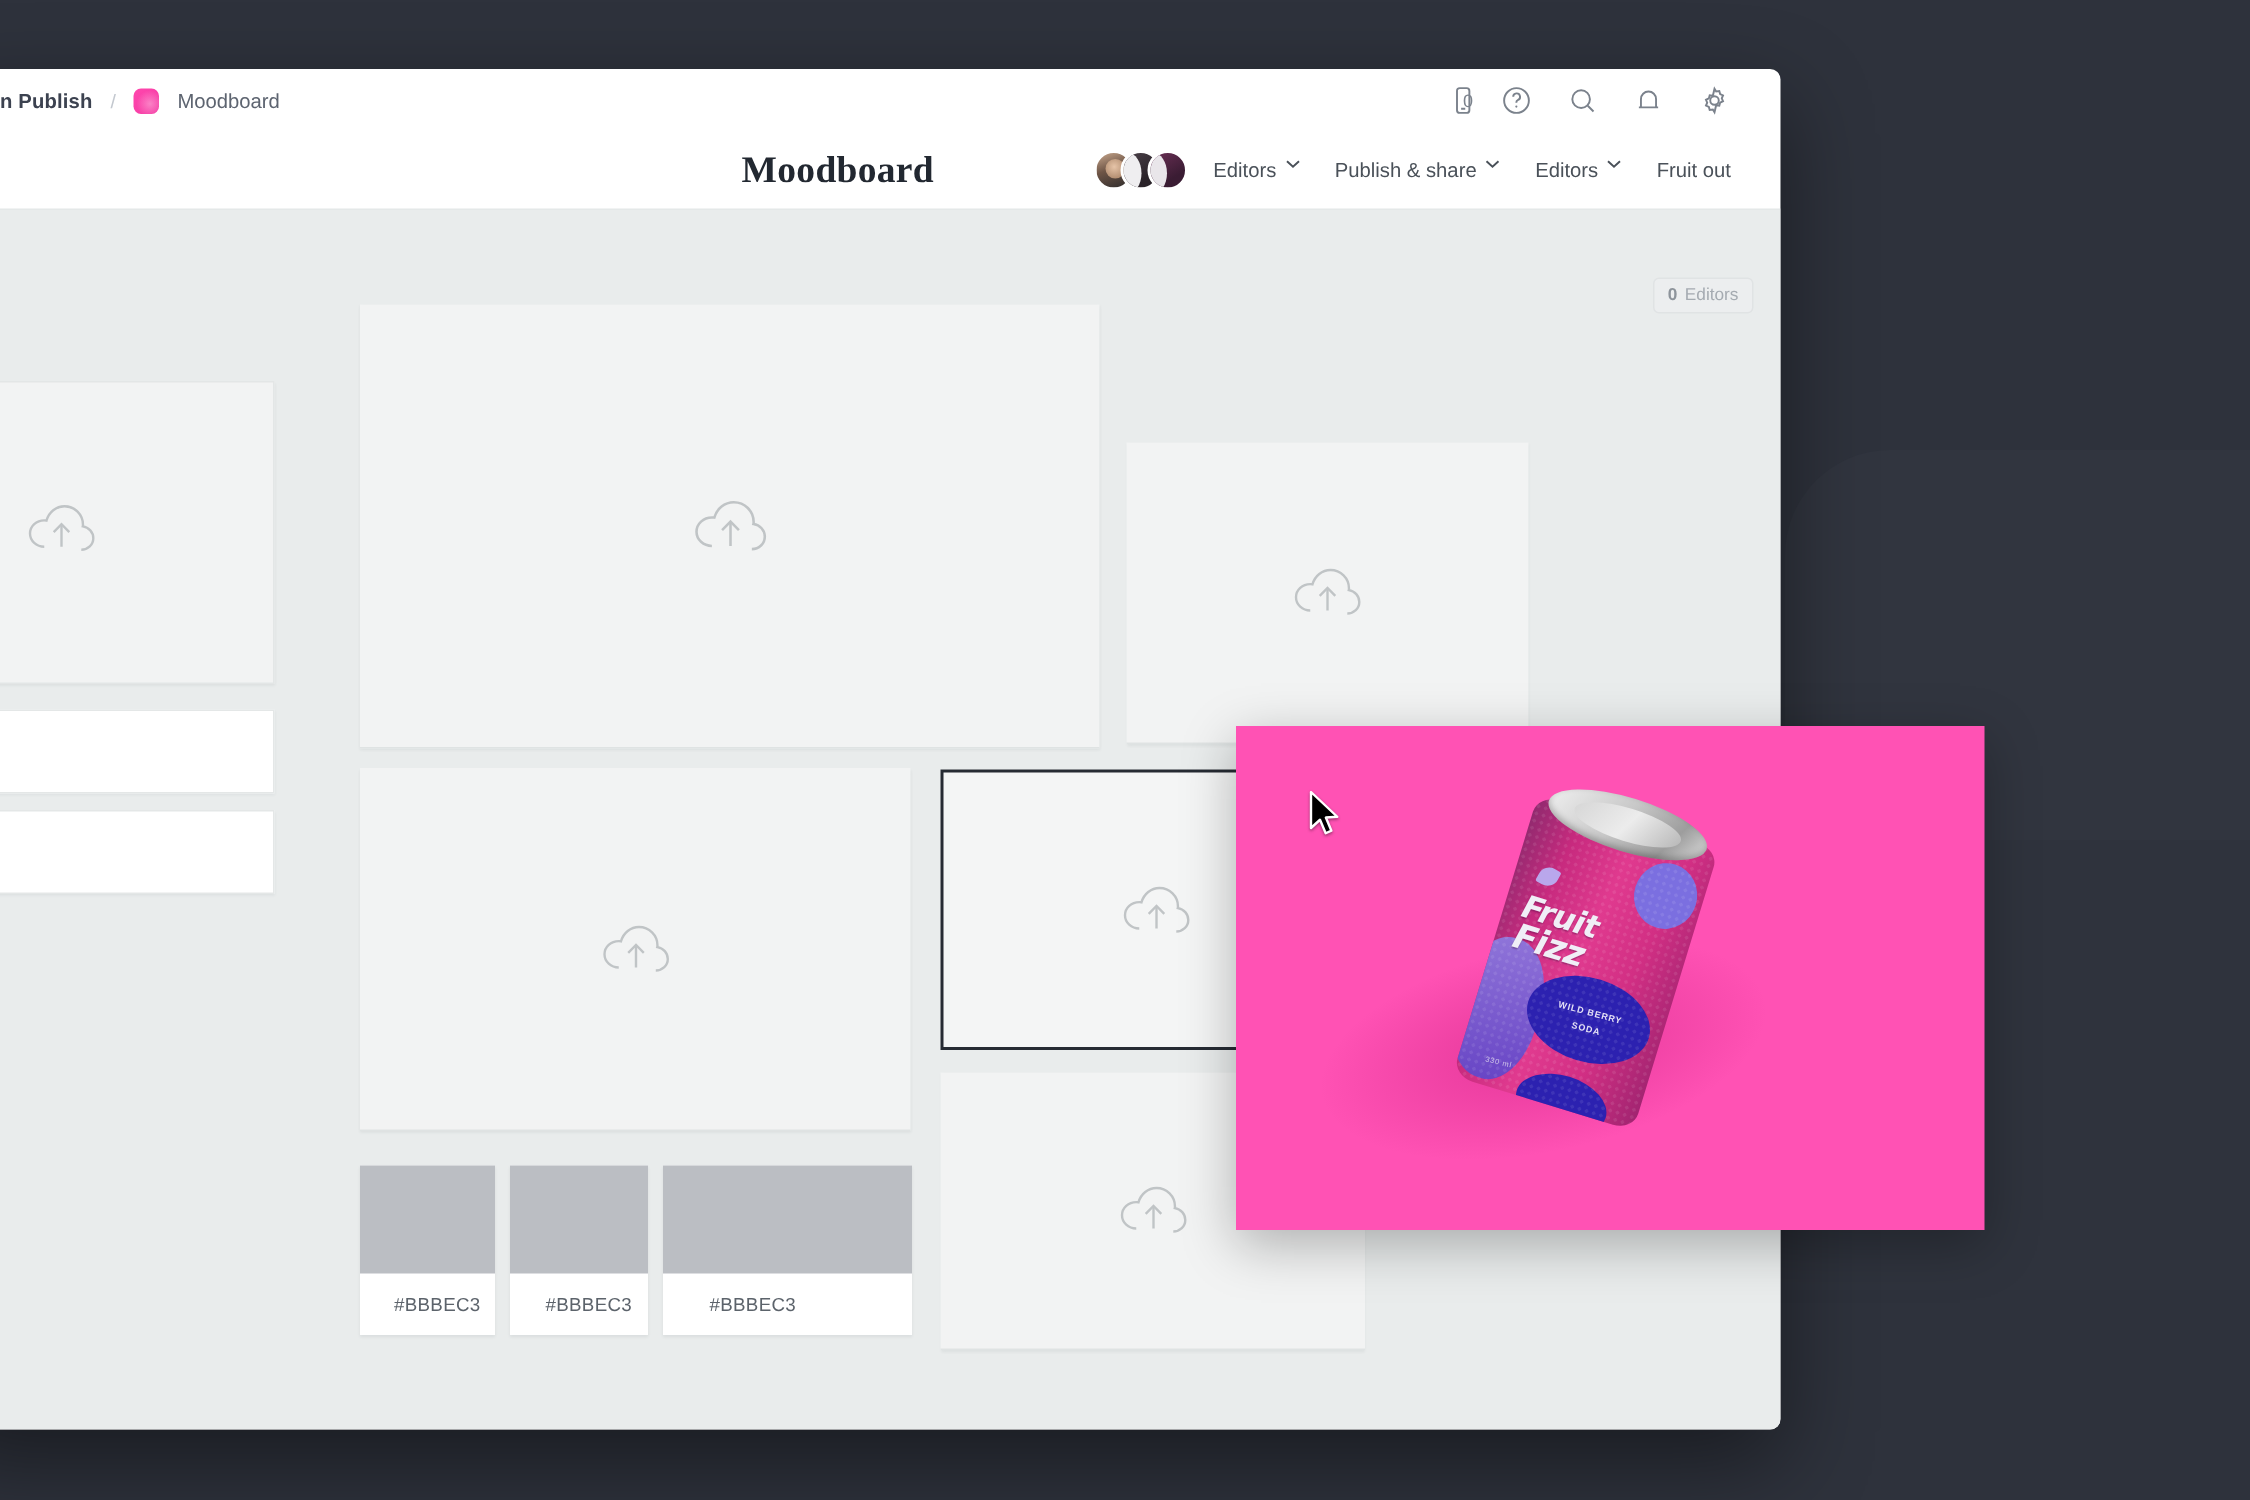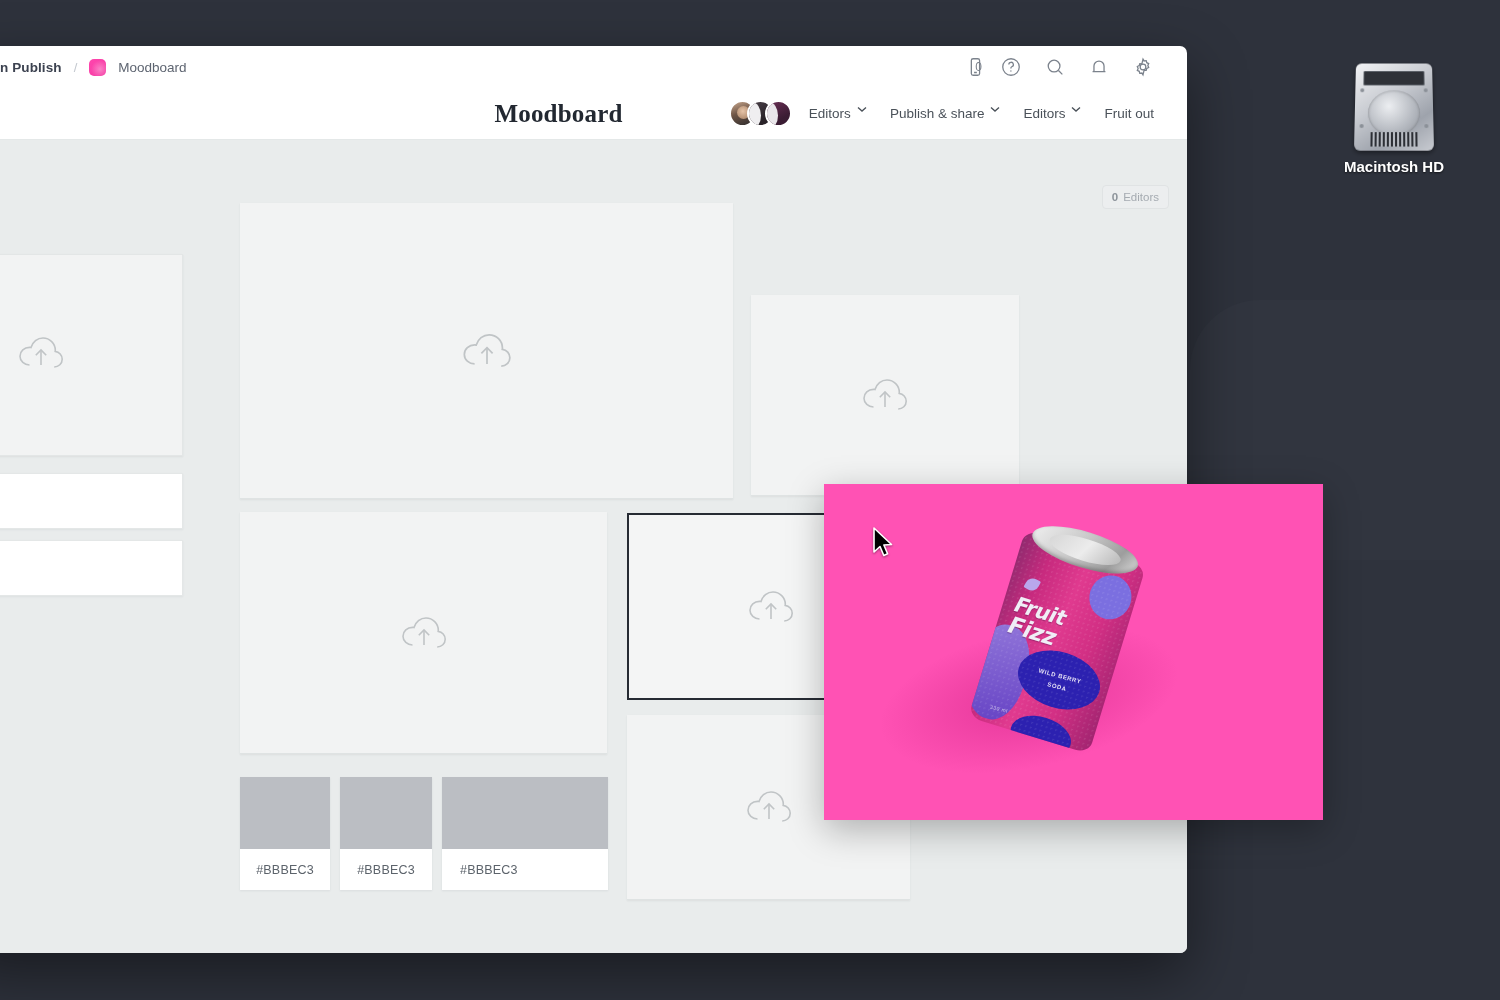--- a/index.html
+++ b/index.html
@@ -166,21 +166,21 @@
   
   .swatch{
     position:absolute;background:#ffffff;
     box-shadow:0 1px 2px rgba(40,50,60,.08);
   }
   .swatch .chip{background:#bbbec3;width:100%;}
   .swatch .hexrow{
     height:41px;display:flex;align-items:center;justify-content:center;
   }
   .swatch .hexrow.left{justify-content:flex-start;padding-left:18px;}
-  .swatch .hex{font-size:12.5px;color:#5c636b;letter-spacing:.2px;}
+  .swatch .hex{font-size:12.5px;color:#5c636b;letter-spacing:.2px;margin-left:13px;}
 
   
   #grey-block{
     position:absolute;background:#bbbec3;
   }
 
   
   #drag-image{
     position:absolute;left:824px;top:484px;width:499px;height:336px;
     background:#ff52b4;overflow:hidden;
@@ -260,30 +260,20 @@
     filter:drop-shadow(0 1px 1px rgba(0,0,0,.4));
   }
 </style>
 </head>
 <body>
 
 <div id="desktop">
   <div id="desktop-glow"></div>
   <div id="desktop-glow2"></div>
 
-  <div id="hd-icon-wrap">
-    <div class="hd-shape">
-      <div class="hd-platter"></div>
-      <div class="hd-screw" style="left:5px;top:26px;"></div>
-      <div class="hd-screw" style="right:5px;top:26px;"></div>
-      <div class="hd-screw" style="left:5px;top:62px;"></div>
-      <div class="hd-screw" style="right:5px;top:62px;"></div>
-    </div>
-    <div id="hd-label">Macintosh HD</div>
-  </div>
 
   <div id="app-window">
 
     <div id="breadcrumb-bar">
       <span id="bc-parent">n Publish</span>
       <span id="bc-sep">/</span>
       <span id="bc-swatch"></span>
       <span id="bc-current">Moodboard</span>
     </div>
 

